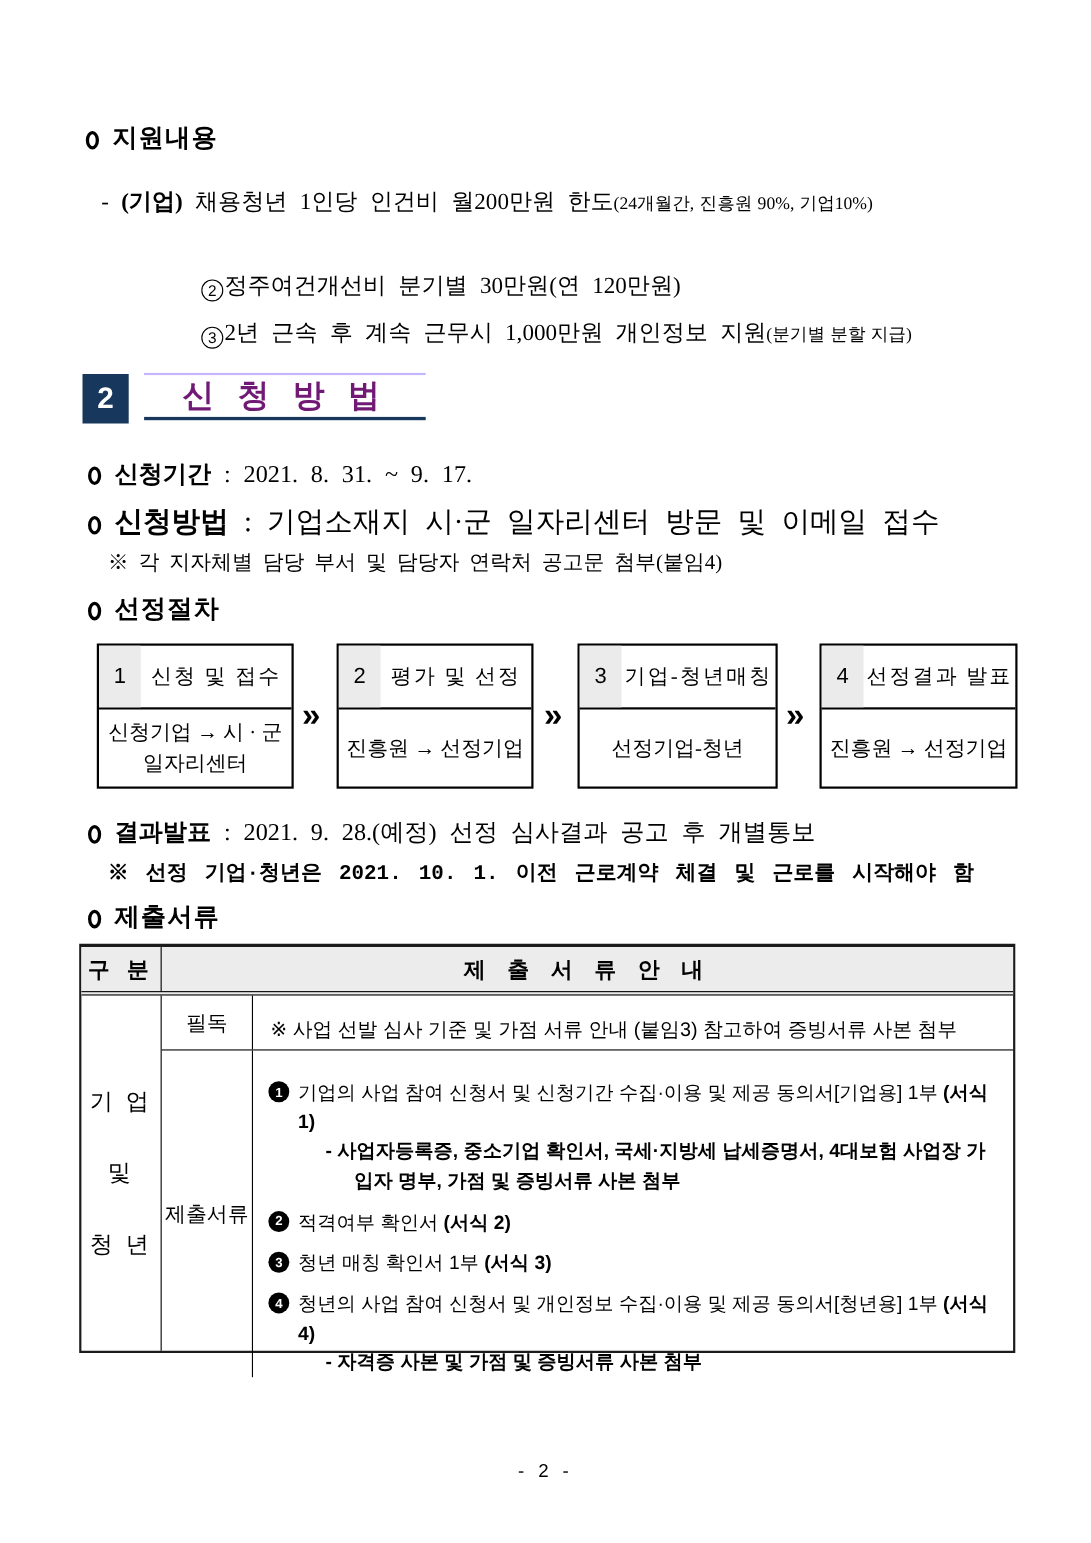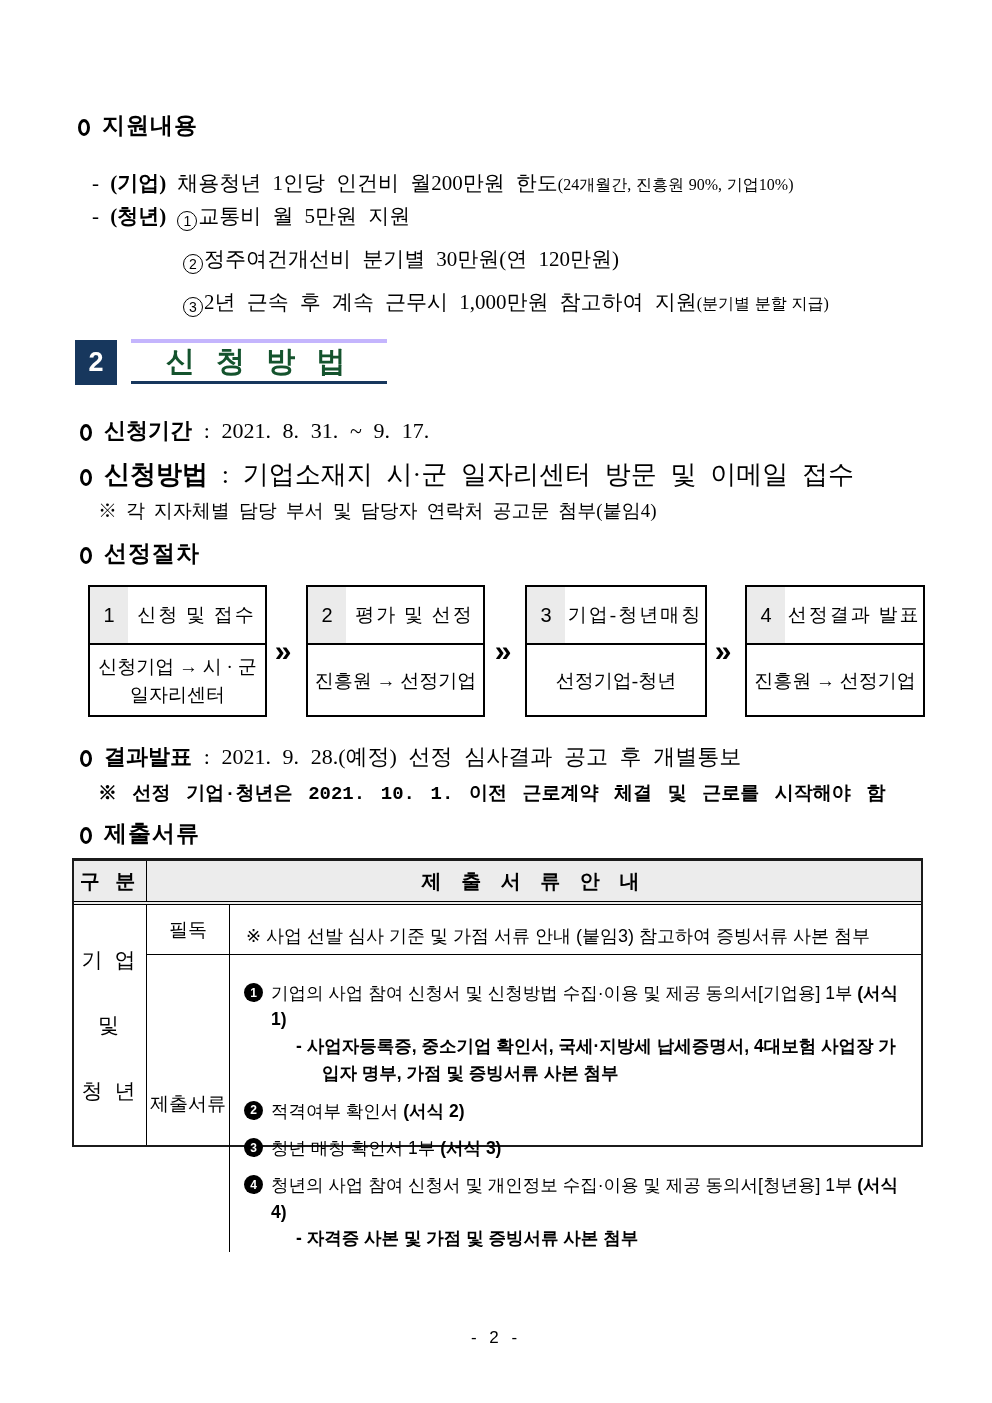--- a/index.html
+++ b/index.html
@@ -21,22 +21,22 @@
   .cnum { display:inline-flex; align-items:center; justify-content:center;
           width:20px; height:20px; border:1.5px solid #000; border-radius:50%;
           font-size:14px; font-family:"Liberation Sans","DejaVu Sans",sans-serif;
           vertical-align:-3px; margin-right:1px; box-sizing:border-box; }
 
   
   .sec-num { position:absolute; left:75px; top:340px; width:42px; height:45px;
              background:#17375D; color:#fff; display:flex; align-items:center; justify-content:center;
              font-size:27px; font-weight:bold; font-family:"Liberation Sans","DejaVu Sans",sans-serif; }
   .sec-title { position:absolute; left:131px; top:339px; width:256px; height:38px;
-               border-top:4px solid #c4b5fd; border-bottom:3px solid #17375D;
-               color:#14532d; font-size:29px; font-weight:bold; letter-spacing:7px;
+               border-top:2px solid #c4b5fd; border-bottom:3px solid #17375D;
+               color:#701a75; font-size:29px; font-weight:bold; letter-spacing:7px;
                display:flex; align-items:center; justify-content:center; }
 
   
   .step { position:absolute; top:585px; height:132px; border:2px solid #000;
           box-sizing:border-box; background:#fff; }
   .step-head { height:56px; border-bottom:2px solid #000; display:flex; align-items:stretch; }
   .step-no { width:38px; background:#ebebeb; display:flex; align-items:center; justify-content:center;
              font-size:20px; font-family:"Liberation Sans","DejaVu Sans",sans-serif; }
   .step-title { flex:1; display:flex; align-items:center; justify-content:center;
                 font-weight:normal; font-size:19px; letter-spacing:2px; }
@@ -44,21 +44,21 @@
                font-size:19px; text-align:center; white-space:pre-line; line-height:1.45; }
   .step1 { left:88px;  width:179px; }
   .step2 { left:306px; width:179px; }
   .step3 { left:525px; width:182px; }
   .step4 { left:745px; width:180px; }
   .chev { position:absolute; top:634px; width:38px; text-align:center; font-size:30px; font-weight:bold;
           font-family:"Liberation Sans","DejaVu Sans",sans-serif; }
   .chev1 { left:264px; } .chev2 { left:484px; } .chev3 { left:704px; }
 
   
-  .doc-table { position:absolute; left:72px; top:858px; width:851px; height:289px;
+  .doc-table { position:absolute; left:72px; top:858px; width:851px; height:372px;
                border:2px solid #1b1b1b; border-top-width:3px; box-sizing:border-box;
                font-family:"Liberation Sans","DejaVu Sans",sans-serif; }
   .t-header { position:absolute; top:0; left:0; right:0; height:40px; background:#ececec;
               border-bottom:4px double #000; display:flex; font-weight:bold; font-size:20px; }
   .t-h1 { width:73px; border-right:1.5px solid #000; display:flex; align-items:center;
           justify-content:center; letter-spacing:5px; box-sizing:border-box; }
   .t-h2 { flex:1; display:flex; align-items:center; justify-content:center; letter-spacing:7px;text-align:center; }
   .t-body { position:absolute; top:44px; bottom:0; left:0; right:0; display:flex; }
   .t-group { width:73px; border-right:1.5px solid #000; display:flex; align-items:center;
              justify-content:center; text-align:center; font-size:21px; line-height:3.1;
@@ -91,32 +91,27 @@
   <div class="line heading" style="left:78px; top:110px;">
     <span class="oval"></span><span>지원내용</span>
   </div>
 
   <div class="line body-txt" style="left:92px; top:169px;">
     <span>-</span>
     <span class="bold">(기업)</span>
     <span>채용청년 1인당 인건비 월200만원 한도</span><span class="small-note">(24개월간, 진흥원 90%, 기업10%)</span>
   </div>
 
-  <div class="line body-txt" style="left:92px; top:202px;">
-    <span>-</span>
-    <span class="bold">(청년)</span>
-    <span class="cnum">1</span><span>교통비 월 5만원 지원</span>
-  </div>
 
   <div class="line body-txt" style="left:183px; top:245px;">
     <span class="cnum">2</span><span>정주여건개선비 분기별 30만원(연 120만원)</span>
   </div>
 
   <div class="line body-txt" style="left:183px; top:288px;">
-    <span class="cnum">3</span><span>2년 근속 후 계속 근무시 1,000만원 참고하여 지원</span><span class="small-note">(분기별 분할 지급)</span>
+    <span class="cnum">3</span><span>2년 근속 후 계속 근무시 1,000만원 개인정보 지원</span><span class="small-note">(분기별 분할 지급)</span>
   </div>
 
   <div class="sec-num">2</div>
   <div class="sec-title">신 청 방 법</div>
 
   <div class="line body-txt" style="left:80px; top:416px; font-size:22px;">
     <span class="oval"></span><span class="bold">신청기간</span>
     <span>: 2021. 8. 31. ~ 9. 17.</span>
   </div>
 
@@ -191,21 +186,21 @@
           <div class="t-label">필독</div>
           <div class="t-content t-must">
             <div>※ 사업 선발 심사 기준 및 가점 서류 안내 (붙임3) 참고하여 증빙서류 사본 첨부</div>
           </div>
         </div>
         <div class="t-row2">
           <div class="t-label">제출서류</div>
           <div class="t-content t-docs">
             <div class="t-item">
               <span class="bnum">1</span>
-              <span class="t-item-text"><span>기업의 사업 참여 신청서 및 신청방법 수집·이용 및 제공 동의서[기업용] 1부 </span><span class="bold">(서식 1)</span></span>
+              <span class="t-item-text"><span>기업의 사업 참여 신청서 및 신청기간 수집·이용 및 제공 동의서[기업용] 1부 </span><span class="bold">(서식 1)</span></span>
             </div>
             <div class="t-sub">- 사업자등록증, 중소기업 확인서, 국세·지방세 납세증명서, 4대보험 사업장 가입자 명부, 가점 및 증빙서류 사본 첨부</div>
             <div class="t-item">
               <span class="bnum">2</span>
               <span class="t-item-text"><span>적격여부 확인서 </span><span class="bold">(서식 2)</span></span>
             </div>
             <div class="t-item">
               <span class="bnum">3</span>
               <span class="t-item-text"><span>청년 매칭 확인서 1부 </span><span class="bold">(서식 3)</span></span>
             </div>

